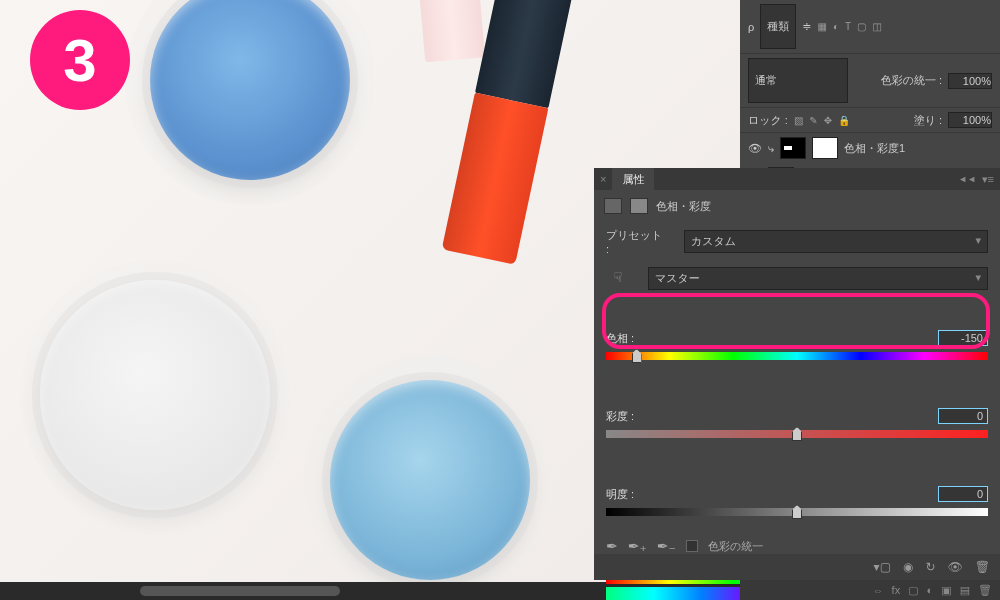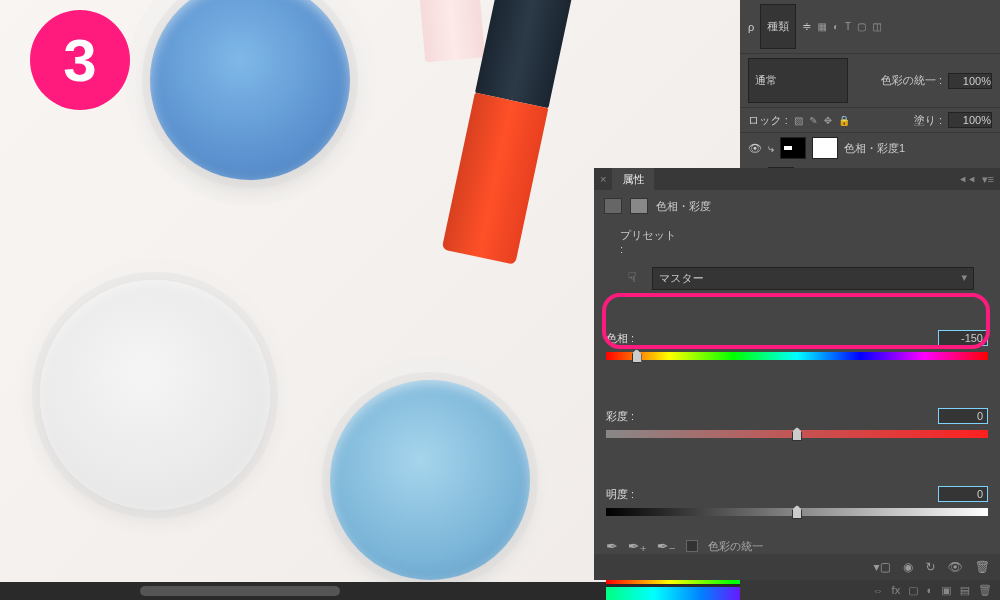--- a/index.html
+++ b/index.html
@@ -53,21 +53,21 @@
 
 .properties-panel {
   position: absolute; left: 594px; top: 168px; width: 406px; height: 412px;
   background: #454545; color: #ccc; font-size: 11px;
 }
 .panel-tab-row { background: #383838; display: flex; align-items: center; height: 22px; padding: 0 6px; }
 .panel-tab { background: #454545; padding: 4px 10px; color: #eee; }
 .panel-collapse { margin-left: auto; color: #888; font-size: 9px; }
 .panel-header { display: flex; align-items: center; gap: 8px; padding: 8px 10px; }
 .panel-header .hicon { width: 18px; height: 16px; background: #666; border: 1px solid #333; }
-.prop-row { display: flex; align-items: center; padding: 6px 26px; gap: 8px; }
+.prop-row { display: flex; align-items: center; padding: 6px 12px; gap: 18px; }
 .prop-row .plabel { width: 60px; color: #ccc; }
 .prop-row .pselect { flex: 1; background: #353535; border: 1px solid #222; padding: 3px 6px; color: #ccc; position: relative; }
 .prop-row .pselect::after { content: '▾'; position: absolute; right: 6px; color: #888; }
 .hand-icon { width: 24px; height: 20px; color: #999; font-size: 14px; text-align: center; }
 
 .slider-group { padding: 6px 12px 10px; }
 .slider-label-row { display: flex; align-items: center; margin-bottom: 6px; margin-top: 28px; }
 .slider-label-row .sl { color: #ddd; }
 .slider-label-row .sval { margin-left: auto; width: 50px; text-align: right; background: #353535; border: 1px solid #7dd3fc; padding: 1px 4px; color: #ccc; }
 .slider-track { height: 10px; position: relative; margin: 2px 0 4px; }
@@ -161,20 +161,21 @@
     <span class="panel-collapse">◄◄</span>
     <span style="margin-left:6px;color:#888">▾≡</span>
   </div>
   <div class="panel-header">
     <span class="hicon"></span>
     <span class="hicon" style="background:#888"></span>
     <span>色相・彩度</span>
   </div>
   <div class="prop-row">
     <span class="plabel">プリセット :</span>
+    <span class="pselect">カスタム</span>
   </div>
   <div class="prop-row">
     <span class="hand-icon">☟</span>
     <span class="pselect">マスター</span>
   </div>
 
   <div class="slider-group" style="position:relative">
     <div class="slider-label-row">
       <span class="sl">色相 :</span>
       <span class="sval">-150</span>

